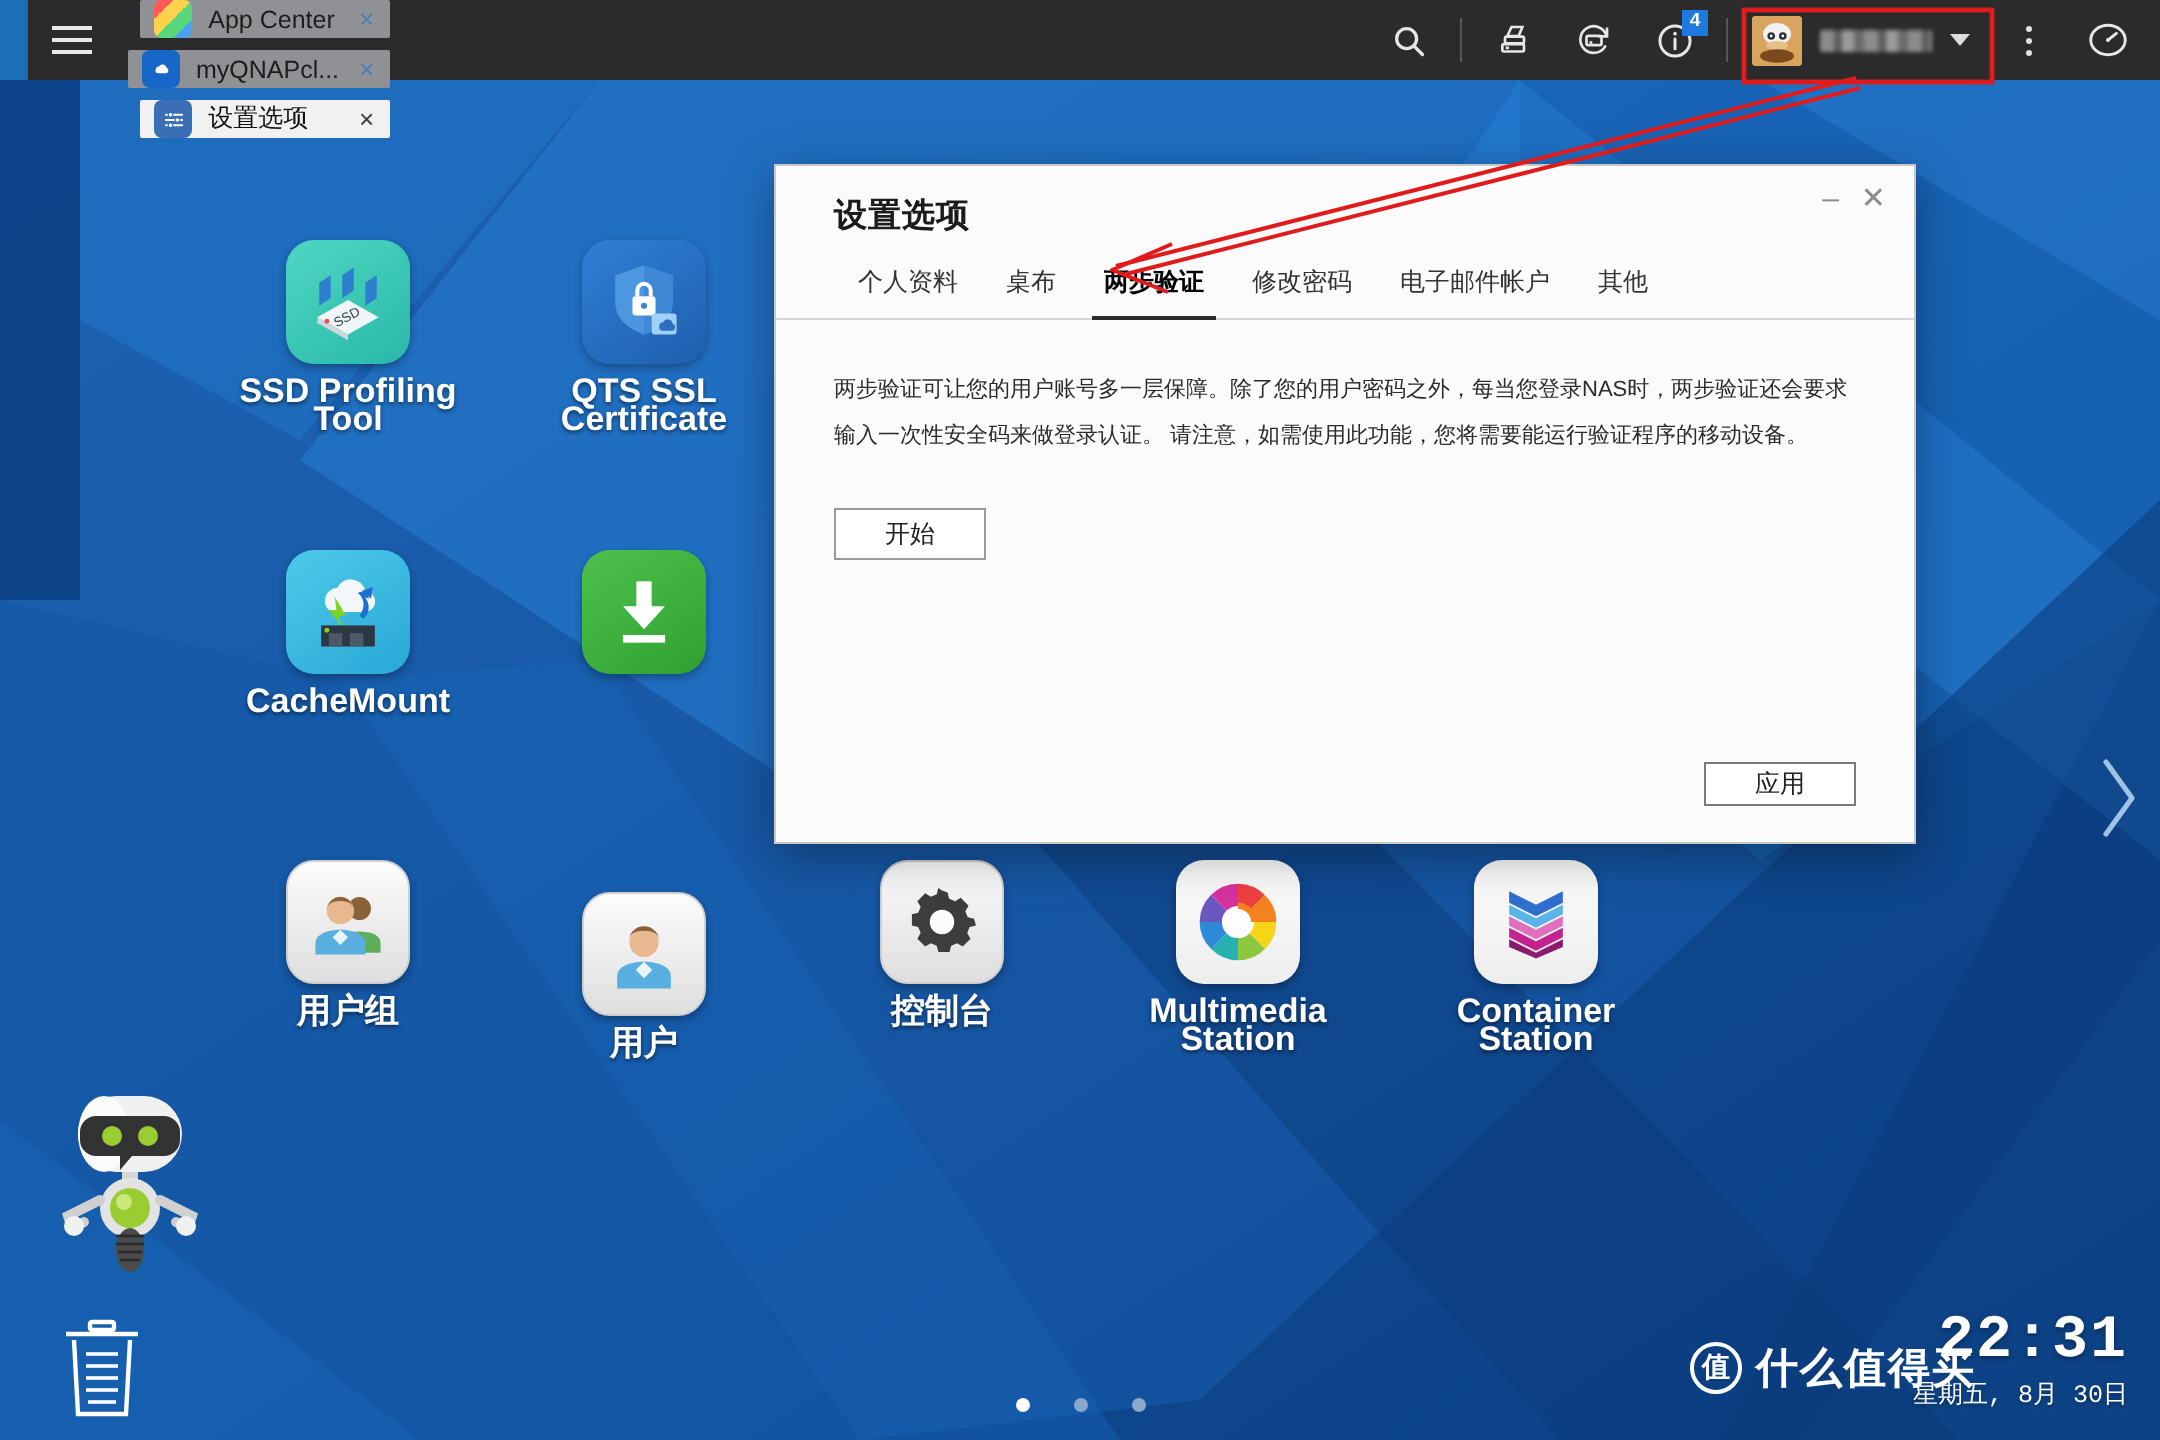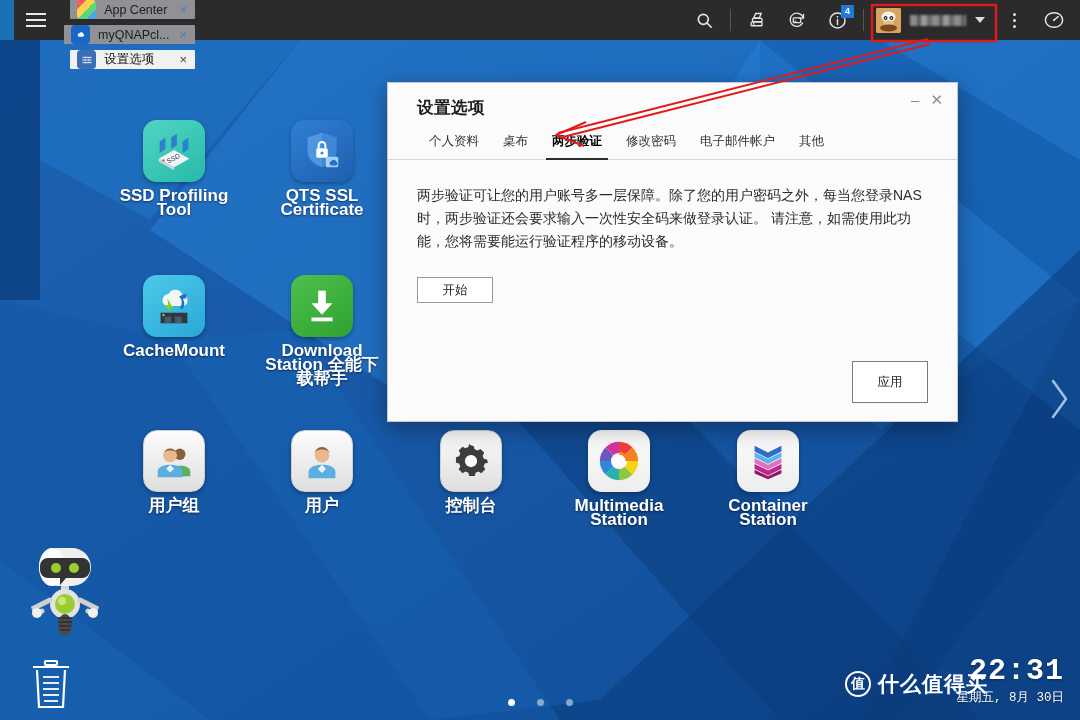--- a/index.html
+++ b/index.html
@@ -106,30 +106,30 @@
   }
   .dlg-tab {
     font-size: 12.5px; color: #333; padding: 0 12px 9px; cursor: pointer;
     position: relative; white-space: nowrap;
   }
   .dlg-tab.active { color: #000; font-weight: bold; }
   .dlg-tab.active::after {
     content: ""; position: absolute; left: 6px; right: 6px; bottom: -1px; height: 2px; background: #2b2b2b;
   }
   .dlg-body { flex: 1; padding: 24px 29px 0; position: relative; }
-  .dlg-para { font-size: 14px; color: #2b2b2b; line-height: 23px; max-width: 516px; }
+  .dlg-para { font-size: 11px; color: #2b2b2b; line-height: 23px; max-width: 516px; }
   .dlg-status { margin-top: 30px; font-size: 12.5px; color: #2b2b2b; display: flex; gap: 16px; }
   .dlg-status .val { color: #d8472b; }
   .dlg-startbtn {
     margin-top: 24px; width: 76px; height: 26px; background: #fff; border: 1px solid #9a9a9a;
     font-size: 12.5px; color: #222; cursor: pointer; font-family: inherit;
   }
   .dlg-foot { padding: 0 29px 18px; display: flex; justify-content: flex-end; }
   .dlg-applybtn {
-    width: 76px; height: 42px; background: #fff; border: 1px solid #7a7a7a;
+    width: 76px; height: 22px; background: #fff; border: 1px solid #7a7a7a;
     font-size: 12.5px; color: #222; cursor: pointer; font-family: inherit;
   }
 
   
   #annot { position: absolute; inset: 0; z-index: 60; pointer-events: none; }
 
   
   #robot { position: absolute; left: 22px; top: 542px; width: 86px; height: 100px; z-index: 6; cursor: pointer; }
   #trash { position: absolute; left: 28px; top: 658px; width: 46px; height: 52px; z-index: 6; cursor: pointer; }
   #pagedots { position: absolute; left: 0; right: 0; bottom: 14px; display: flex; justify-content: center; gap: 22px; z-index: 6; }
@@ -342,38 +342,37 @@
   </div>
 
   <div class="desk-icon" style="left:262px; top:275px;">
     <div class="glyph" style="background:linear-gradient(145deg,#4dc04d,#2ea12e);">
       <svg width="46" height="46" viewBox="0 0 48 48">
         <rect x="20" y="8" width="8" height="15" fill="#fff"></rect>
         <polygon points="13,21 35,21 24,33" fill="#fff"></polygon>
         <rect x="13" y="36" width="22" height="4" fill="#fff"></rect>
       </svg>
     </div>
-    <div class="lbl">Download Station 全能下载帮手</div>
   </div>
 
   <div class="desk-icon" style="left:114px; top:430px;">
     <div class="glyph" style="background:linear-gradient(#fcfcfc,#dedede); border:1px solid #cfcfcf;">
       <svg width="46" height="46" viewBox="0 0 48 48">
         <circle cx="30" cy="17" r="6" fill="#8a6239"></circle>
         <path d="M19 40v-5c0-4 5-6 11-6s11 2 11 6v5z" fill="#5fae58"></path>
         <circle cx="20" cy="18" r="7.2" fill="#e8b98e"></circle>
         <path d="M13 18a7 7 0 0114 0c0-3-2-5-7-5s-7 2-7 5z" fill="#8a6239"></path>
         <path d="M7 41v-6c0-4.5 6-7 13-7s13 2.5 13 7v6z" fill="#59b0e0"></path>
         <path d="M20 28l-4 4 4 4 4-4z" fill="#eaf4fb"></path>
       </svg>
     </div>
     <div class="lbl">用户组</div>
   </div>
 
-  <div class="desk-icon" style="left:262px; top:430px;">
+  <div class="desk-icon" style="left:262px; top:446px;">
     <div class="glyph" style="background:linear-gradient(#fcfcfc,#dedede); border:1px solid #cfcfcf;">
       <svg width="46" height="46" viewBox="0 0 48 48">
         <circle cx="24" cy="18" r="7.6" fill="#e8b98e"></circle>
         <path d="M16 17.5a8 8 0 0116 0c0-3.4-2.5-5.6-8-5.6s-8 2.2-8 5.6z" fill="#8a6239"></path>
         <path d="M10 42v-6.5c0-4.8 6.4-7.5 14-7.5s14 2.7 14 7.5V42z" fill="#59b0e0"></path>
         <path d="M24 28l-4.3 4.3L24 36.6l4.3-4.3z" fill="#eaf4fb"></path>
       </svg>
     </div>
     <div class="lbl">用户</div>
   </div>

